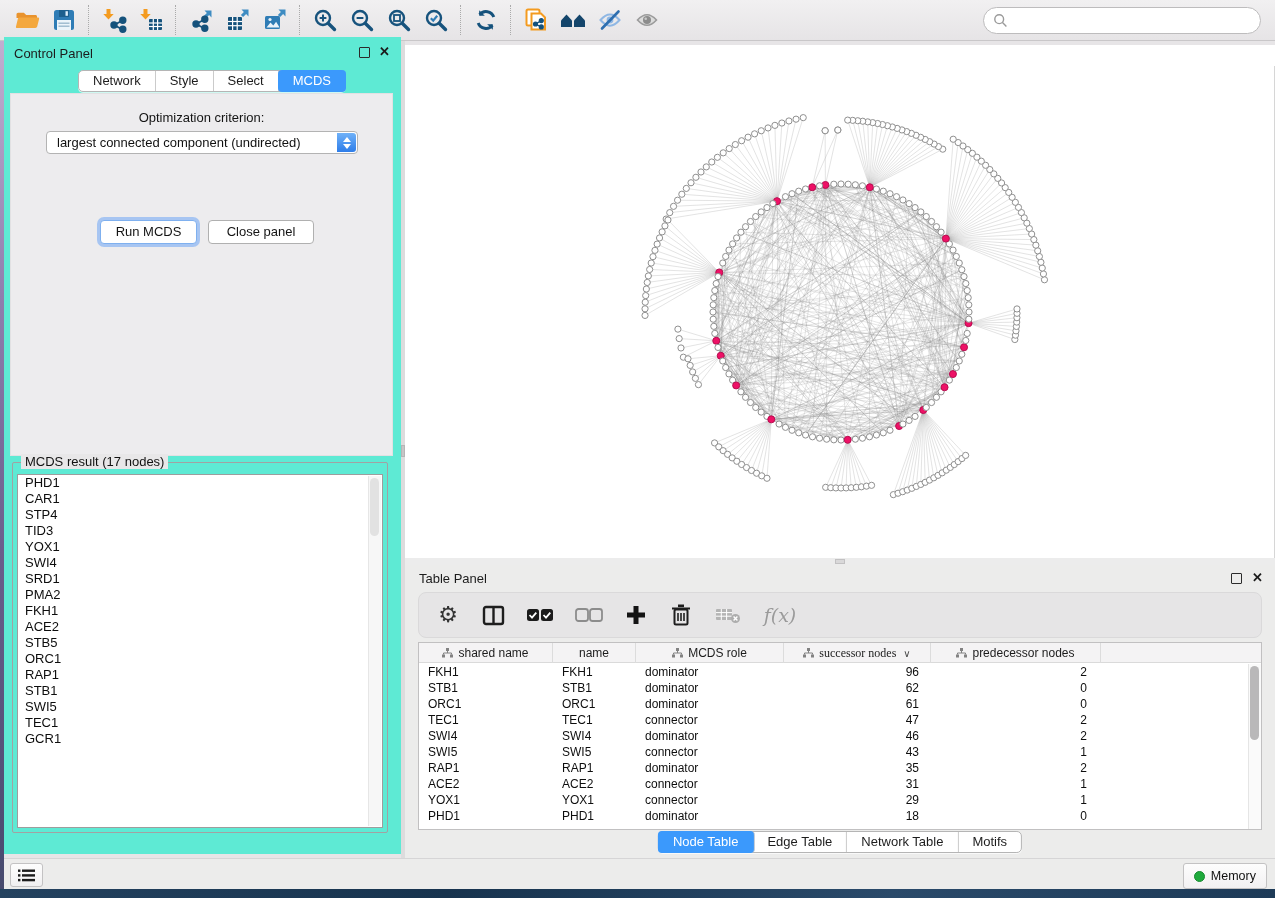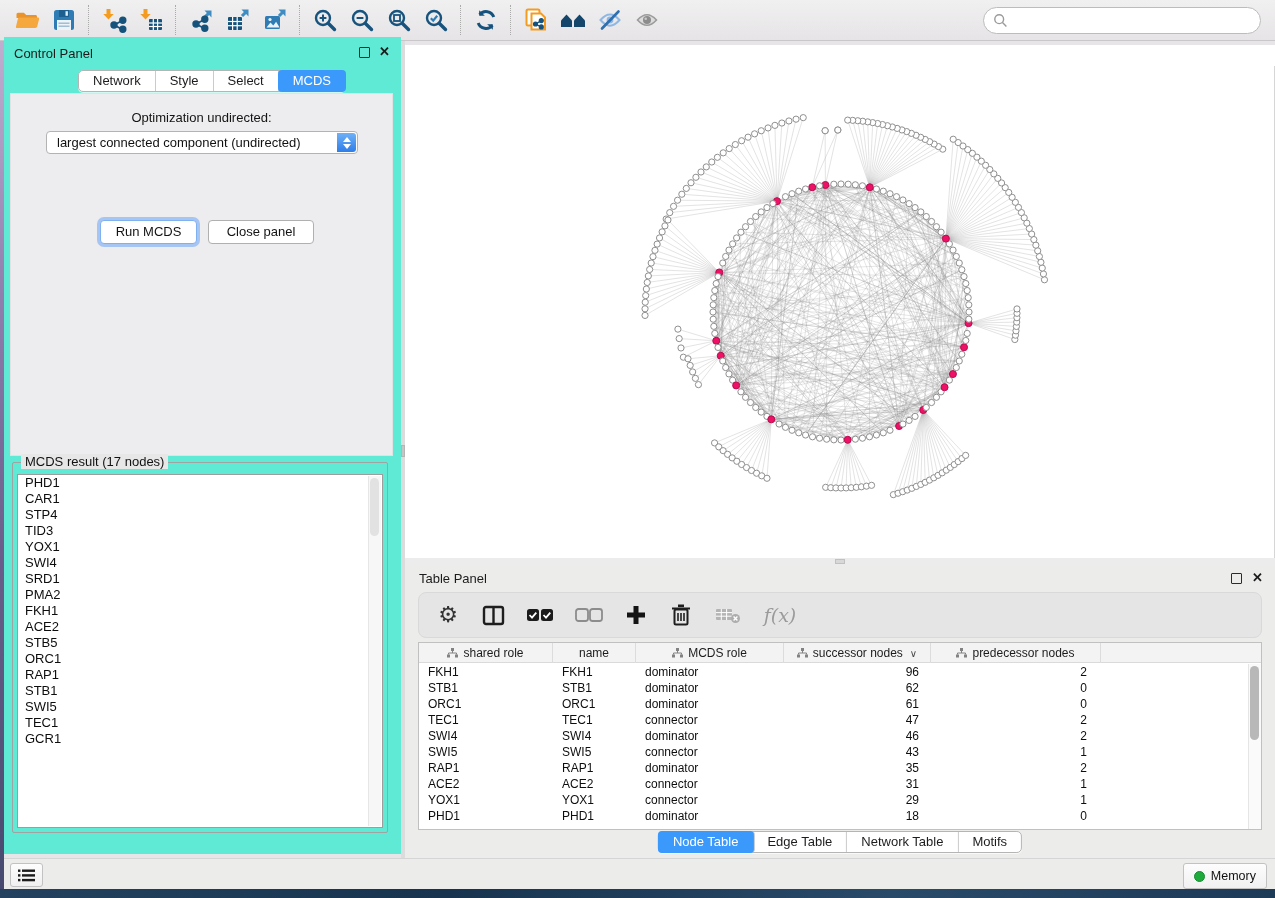--- a/index.html
+++ b/index.html
@@ -269,21 +269,21 @@
   <div class="close-btn" style="right:11px">✕</div>
 
   <div class="seg-tabs cp-tabs">
     <div class="seg">Network</div>
     <div class="seg">Style</div>
     <div class="seg">Select</div>
     <div class="seg active">MCDS</div>
   </div>
 
   <div class="sub-panel">
-    <div class="opt-label">Optimization undirected:</div>
+    <div class="opt-label">Optimization criterion:</div>
     <div class="dropdown">
       <span>largest connected component (undirected)</span>
       <div class="dd-stepper">
         <div class="dd-up"></div>
           <div class="dd-down"></div>
       </div>
     </div>
     <div class="btn focused" style="left:89px;top:126px;width:97px">Run MCDS</div>
     <div class="btn" style="left:197px;top:126px;width:106px">Close panel</div>
   </div>
@@ -1300,35 +1300,35 @@
 
   <div class="data-table">
     <div class="thead" id="table-head">
         <div class="th" style="width: 134px;">
           <svg width="11" height="10" viewBox="0 0 11 10">
             <rect x="4" y="0" width="3" height="3" fill="#828282"></rect>
             <rect x="0" y="6.5" width="3" height="3" fill="#828282"></rect>
             <rect x="8" y="6.5" width="3" height="3" fill="#828282"></rect>
             <path d="M5.5 3v2M1.5 6.5V5h8v1.5" stroke="#828282" fill="none" stroke-width="1"></path>
           </svg>
-          <span>shared role</span>
+          <span>shared name</span>
         </div>
         <div class="th" style="width: 83px;">
           <span>name</span>
         </div>
         <div class="th" style="width: 148px;">
           <svg width="11" height="10" viewBox="0 0 11 10">
             <rect x="4" y="0" width="3" height="3" fill="#828282"></rect>
             <rect x="0" y="6.5" width="3" height="3" fill="#828282"></rect>
             <rect x="8" y="6.5" width="3" height="3" fill="#828282"></rect>
             <path d="M5.5 3v2M1.5 6.5V5h8v1.5" stroke="#828282" fill="none" stroke-width="1"></path>
           </svg>
           <span>MCDS role</span>
         </div>
-        <div class="th" style="width: 147px;">
+        <div class="th" style="width: 147px; font-family: Liberation Serif, serif;">
           <svg width="11" height="10" viewBox="0 0 11 10">
             <rect x="4" y="0" width="3" height="3" fill="#828282"></rect>
             <rect x="0" y="6.5" width="3" height="3" fill="#828282"></rect>
             <rect x="8" y="6.5" width="3" height="3" fill="#828282"></rect>
             <path d="M5.5 3v2M1.5 6.5V5h8v1.5" stroke="#828282" fill="none" stroke-width="1"></path>
           </svg>
           <span>successor nodes</span>
           <span class="chev">∨</span>
         </div>
         <div class="th" style="width: 170px;">

